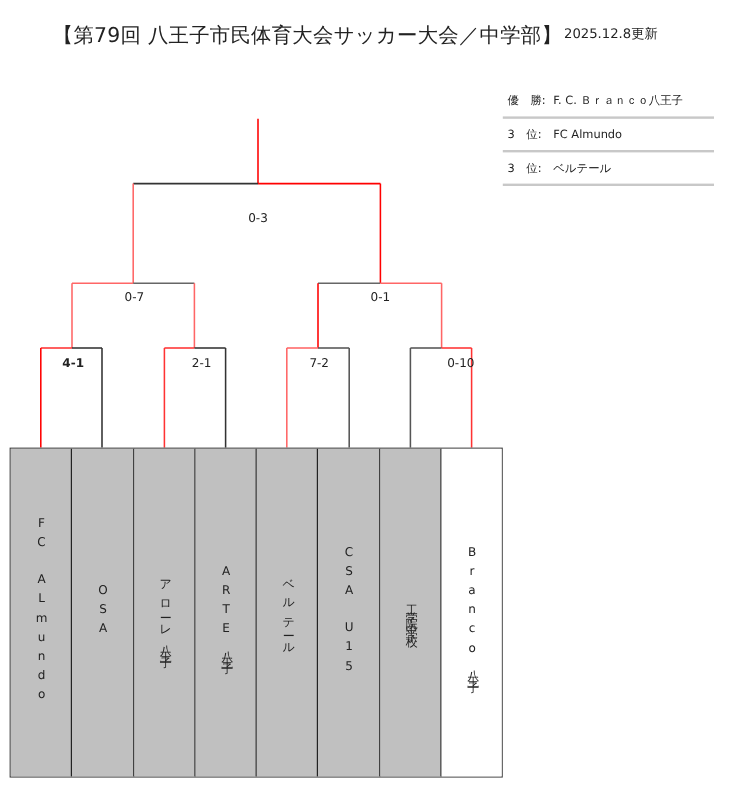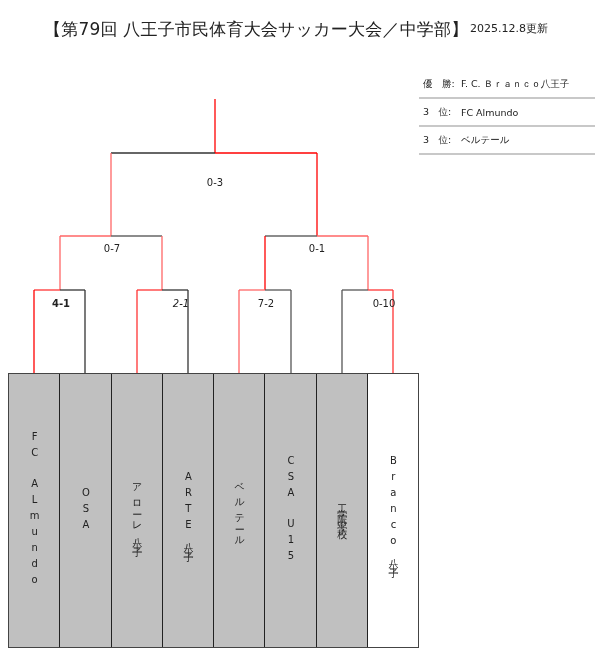--- a/index.html
+++ b/index.html
@@ -76,21 +76,21 @@
   <line x1="342" y1="290" x2="368" y2="290" stroke="#555" stroke-width="1.3"></line>
   <line x1="368" y1="290" x2="393" y2="290" stroke="#ff3333" stroke-width="1.3"></line>
   <line x1="342" y1="290" x2="342" y2="373" stroke="#555" stroke-width="1.3"></line>
   <line x1="393" y1="290" x2="393" y2="373" stroke="#ff3333" stroke-width="1.3"></line>
 </svg>
 
 <div class="score" style="left:215px; top:177px;">0-3</div>
 <div class="score" style="left:112px; top:243px;">0-7</div>
 <div class="score" style="left:317px; top:243px;">0-1</div>
 <div class="score" style="left:61px; top:298px;font-weight:bold;">4-1</div>
-<div class="score" style="left:181px; top:298px;font-style:italic;">2-1</div>
+<div class="score" style="left:168px; top:298px;">2-1</div>
 <div class="score" style="left:266px; top:298px;">7-2</div>
 <div class="score" style="left:384px; top:298px;">0-10</div>
 
 <div class="teams">
   <div class="team">
       <span class="name">FC　ALmundo</span>
     </div>
   <div class="team">
       <span class="name">OSA</span>
     </div>

